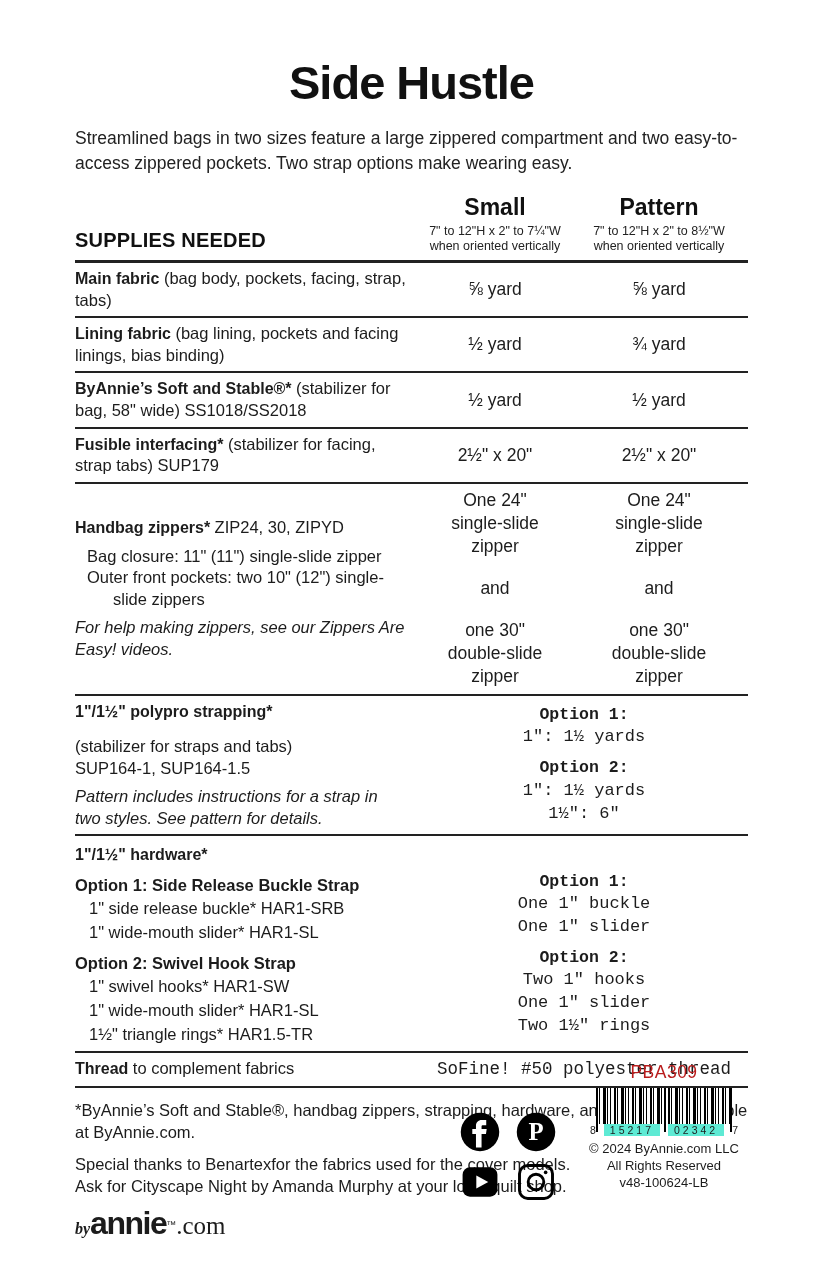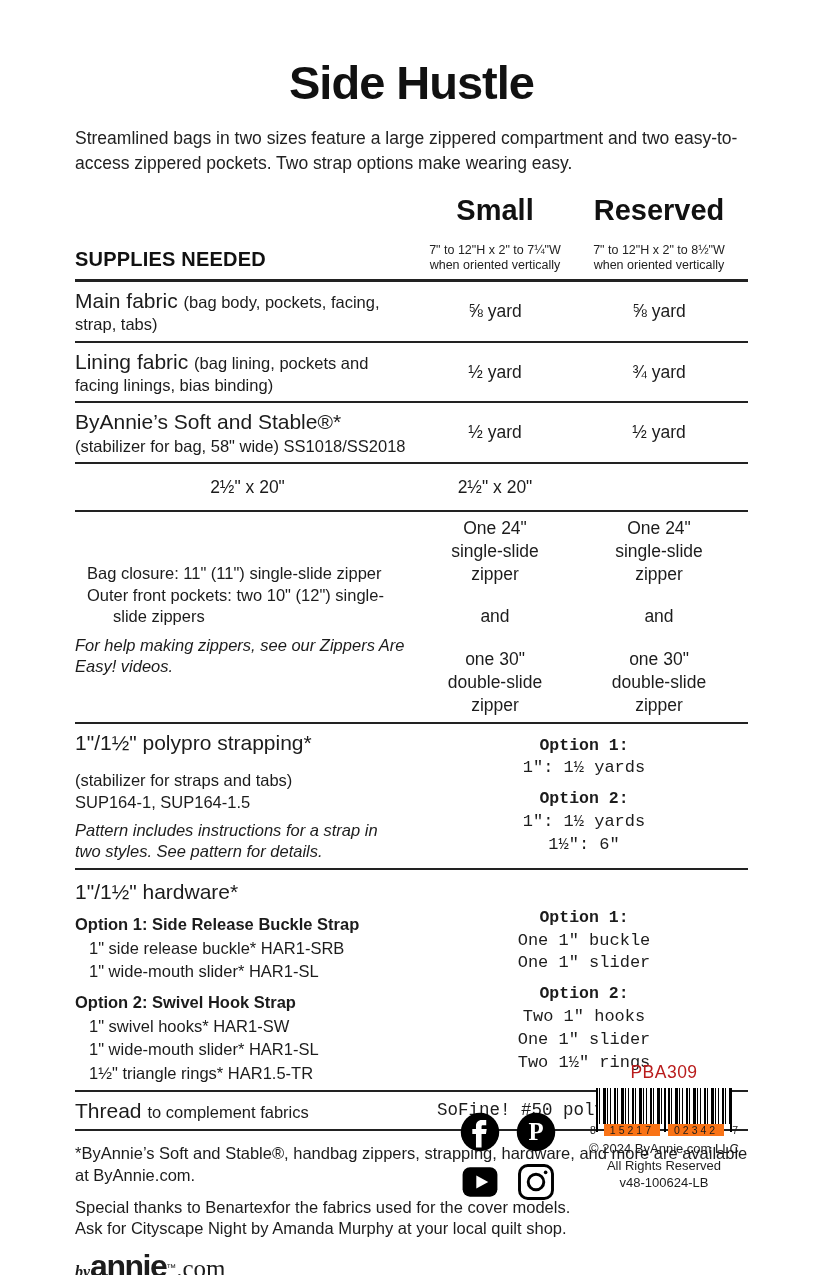--- a/index.html
+++ b/index.html
@@ -10,27 +10,27 @@
     margin: 0 auto;
   }
   .content { position: absolute; left: 75px; top: 0; width: 673px; }
 
   .title { margin-top: 55px; text-align: center; font-size: 47px; font-weight: bold; letter-spacing: -1px; color:#111; }
   .desc { margin-top: 16px; font-size: 17.5px; line-height: 1.42; color:#222; }
 
   .colhead-row { display: grid; grid-template-columns: 345px 150px 178px; align-items: end; margin-top: 18px; }
   .supplies-heading { font-size: 20px; font-weight: bold; letter-spacing: 0.2px; padding-bottom: 3px; color:#111; }
   .colhead { text-align: center; }
-  .colhead .big { font-size: 29px; font-weight: bold; margin-bottom: 16px; color:#111; }
+  .colhead .big { font-size: 23px; font-weight: bold; margin-bottom: 3px; color:#111; }
   .colhead .note { font-size: 12.5px; line-height: 1.25; color:#222; }
 
   .table { border-top: 3px solid #222; margin-top: 5px; }
   .row { display: grid; grid-template-columns: 345px 150px 178px; border-bottom: 2px solid #222; padding: 5px 0; align-items: center; }
   .label { padding-right: 14px; font-size: 16.5px; line-height: 1.3; align-self: center; }
-  .label .bold { font-weight: normal; font-size: 21px; }
+  .label .bold { font-weight: bold; font-size: 16px; }
   .val { text-align: center; font-size: 17.5px; }
   .r1 { min-height: 48px; } .r2 { min-height: 49px; } .r3 { min-height: 48px; } .r4 { min-height: 48px; }
   .r5 { min-height: 199px; } .r6 { min-height: 123px; } .r7 { min-height: 180px; align-items: start; } .r8 { min-height: 29px; }
 
   .sublist { margin-top: 7px; }
   .subitem { padding-left: 38px; text-indent: -26px; font-size: 16.5px; line-height: 1.3; }
   .italic-note { margin-top: 7px; font-style: italic; font-size: 16.5px; line-height: 1.3; }
   .codes { font-size: 16.5px; }
   .zip-val { display: flex; flex-direction: column; align-items: center; line-height: 1.32; align-self: center; }
   .zip-val .part { max-width: 112px; }
@@ -65,41 +65,41 @@
   .stripes {
     position: absolute; left: 6px; right: 6px; top: 0; height: 36px;
     background: repeating-linear-gradient(90deg,
       #000 0 2px, #fff 2px 3px, #000 3px 4px, #fff 4px 7px,
       #000 7px 10px, #fff 10px 11px, #000 11px 12px, #fff 12px 14px,
       #000 14px 15px, #fff 15px 18px);
   }
   .guard { position: absolute; top: 0; width: 2px; height: 44px; background: #000; }
   .g-left { left: 6px; } .g-mid { left: 50%; } .g-right { right: 6px; }
   .bdigits { position: absolute; left: 0; right: 0; top: 36px; display: flex; justify-content: space-between; align-items: flex-end; font-size: 10.5px; height: 12px; }
-  .bdigits .grp { letter-spacing: 3px; padding: 0 6px; background: #f97316; }
+  .bdigits .grp { letter-spacing: 3px; padding: 0 6px; background: #5eead4; }
   .copy { margin-top: 3px; font-size: 13px; line-height: 1.3; }
 </style>
 </head>
 <body>
 
 <div class="page">
   <div class="content">
 
     <div class="title">Side Hustle</div>
     <div class="desc">Streamlined bags in two sizes feature a large zippered compartment and two easy-to-access zippered pockets. Two strap options make wearing easy.</div>
 
     <div class="colhead-row">
       <div class="supplies-heading">SUPPLIES NEEDED</div>
       <div class="colhead">
         <div class="big">Small</div>
         <div class="note">7" to 12"H x 2" to 7¼"W</div>
         <div class="note">when oriented vertically</div>
       </div>
       <div class="colhead">
-        <div class="big">Reserved</div>
+        <div class="big">Pattern</div>
         <div class="note">7" to 12"H x 2" to 8½"W</div>
         <div class="note">when oriented vertically</div>
       </div>
     </div>
 
     <div class="table">
 
       <div class="row r1">
         <div class="label">
           <span class="bold">Main fabric </span><span>(bag body, pockets, facing, strap, tabs)</span>
@@ -118,26 +118,32 @@
 
       <div class="row r3">
         <div class="label">
           <span class="bold">ByAnnie’s Soft and Stable®* </span><span>(stabilizer for bag, 58" wide) SS1018/SS2018</span>
         </div>
         <div class="val">½ yard</div>
         <div class="val">½ yard</div>
       </div>
 
       <div class="row r4">
+        <div class="label">
+          <span class="bold">Fusible interfacing* </span><span>(stabilizer for facing, strap tabs) SUP179</span>
+        </div>
         <div class="val">2½" x 20"</div>
         <div class="val">2½" x 20"</div>
       </div>
 
       <div class="row r5">
         <div class="label">
+          <div>
+            <span class="bold">Handbag zippers* </span><span class="codes">ZIP24, 30, ZIPYD</span>
+          </div>
           <div class="sublist">
             <div class="subitem">Bag closure: 11" (11") single-slide zipper</div>
             <div class="subitem">Outer front pockets: two 10" (12") single-slide zippers</div>
           </div>
           <div class="italic-note">For help making zippers, see our Zippers Are Easy! videos.</div>
         </div>
         <div class="val zip-val">
           <span class="part">One 24" single-slide zipper</span>
           <span class="conj">and</span>
           <span class="part">one 30" double-slide zipper</span>
@@ -199,21 +205,20 @@
 
     <div class="thanks">
       <div>Special thanks to Benartexfor the fabrics used for the cover models.</div>
       <div>Ask for Cityscape Night by Amanda Murphy at your local quilt shop.</div>
     </div>
 
     <div class="brand">
       <div class="logo">
         <span class="by">by</span><span class="annie">annie</span><span class="tm">™</span><span class="com">.com</span>
       </div>
-      <div class="brand-line first">ByAnnie.com LLC</div>
 
     </div>
   </div>
 
   <div class="social">
     <div class="sicon">
       <svg viewBox="0 0 48 48">
           <circle cx="24" cy="24" r="21" fill="#000"></circle>
           <path fill="#fff" d="M27.2 16.6h3.6v-5.8h-4.9c-3.9 0-6.3 2.6-6.3 6.5v3.3h-4v5.7h4V41h6.1V26.3h4.8l.8-5.7h-5.6v-2.5c0-1 .5-1.5 1.5-1.5z"></path>
         </svg>

